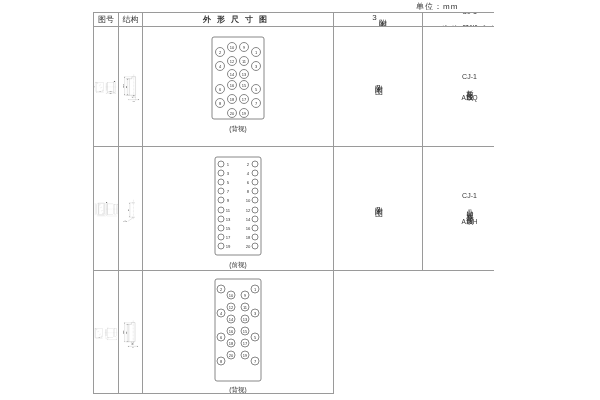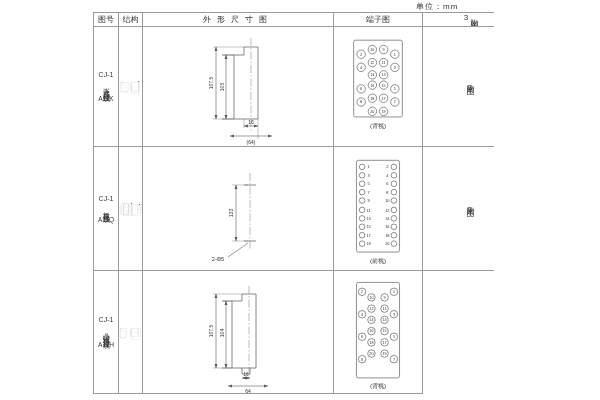--- a/index.html
+++ b/index.html
@@ -6,21 +6,21 @@
   .page{position:relative;width:494px;height:400px;background:#fff;overflow:hidden;
         font-family:"Liberation Sans",sans-serif;color:#333;}
   .units{position:absolute;left:416px;top:1px;font-size:8px;color:#333;letter-spacing:1px;}
   .tbl{position:absolute;left:93px;top:12px;display:grid;
        grid-template-columns:25px 24px 191px 89px 94px;
        grid-template-rows:14px 120px 124px 123px;
        border-top:1px solid #9a9a9a;border-left:1px solid #9a9a9a;}
   .cell{border-right:1px solid #9a9a9a;border-bottom:1px solid #9a9a9a;
         display:flex;align-items:center;justify-content:center;position:relative;overflow:hidden;background:#fff;}
   .hdr{font-size:8px;white-space:nowrap;}
-  .sp{letter-spacing:6px;}
+  .sp{letter-spacing:6px;font-weight:bold;}
   .vtext{writing-mode:vertical-rl;text-orientation:upright;font-size:8px;letter-spacing:2px;line-height:1;}
   .struct{flex-direction:column;gap:4px;}
   .struct .model{font-size:7px;}
   .struct .code{font-size:6.5px;}
   .struct .desc{writing-mode:vertical-rl;text-orientation:upright;font-size:7px;letter-spacing:1.5px;}
   svg{display:block;}
   svg text{font-family:"Liberation Sans",sans-serif;fill:#333;}
   .ln{stroke:#6a6a6a;fill:none;stroke-width:0.8;}
   .thin{stroke:#8a8a8a;fill:none;stroke-width:0.6;}
   .cl{stroke:#8f8f8f;fill:none;stroke-width:0.6;stroke-dasharray:8 2 1.5 2;}
@@ -41,21 +41,20 @@
 </svg>
 
 <div class="page">
   <div class="units">单位：mm</div>
 
   <div class="tbl">
 
     <div class="cell hdr">图号</div>
     <div class="cell hdr">结构</div>
     <div class="cell hdr sp">外形尺寸图</div>
-    <div class="cell hdr">端子图</div>
 
     <div class="cell">
       <span class="vtext">附图3</span>
     </div>
     <div class="cell struct">
       <span class="model">CJ-1</span>
       <span class="desc">嵌入式后接线</span>
       <span class="code">A11K</span>
     </div>
     <div class="cell">

